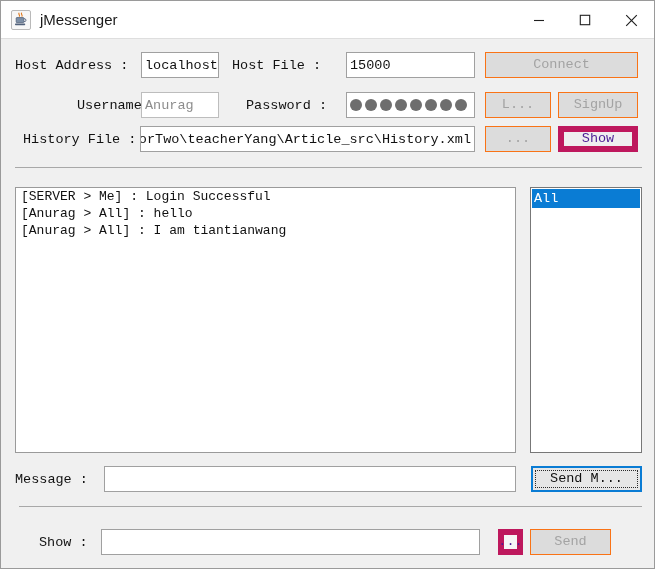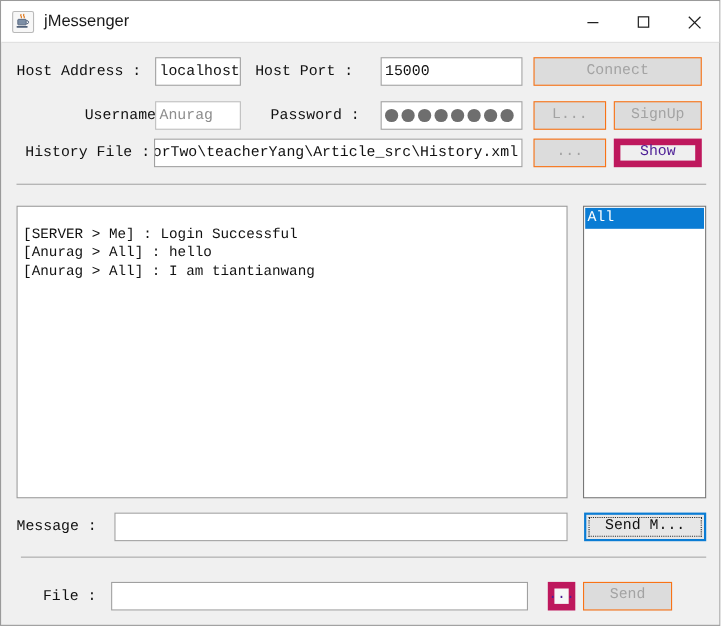--- a/index.html
+++ b/index.html
@@ -154,21 +154,21 @@
     border-radius: 50%;
     display: block;
   }
 
   
   .chatlog {
     position: absolute;
     background: #ffffff;
     border: 1px solid #9a9a9a;
     box-sizing: border-box;
-    padding: 16px 5px;
+    padding: 0 5px;
     overflow: hidden;
   }
   .chatline {
     font-family: "Liberation Mono", "DejaVu Sans Mono", monospace;
     font-size: 13px;
     color: #111111;
     line-height: 17px;
     white-space: pre;
   }
 
@@ -229,21 +229,21 @@
         <svg width="13" height="13" viewBox="0 0 13 13">
             <path d="M1.2 1.2 L11.8 11.8 M11.8 1.2 L1.2 11.8" stroke="#202020" stroke-width="1.15"></path>
           </svg>
       </div>
     </div>
   </div>
 
   <div class="lbl" style="left:14px; top:58px;">Host Address :</div>
   <div class="field" style="left:140px; top:51px; width:78px; height:26px;" title="localhost">localhost</div>
 
-  <div class="lbl" style="left:231px; top:58px;">Host Port :</div>
+  <div class="lbl" style="left:231px; top:58px;">Host File :</div>
   <div class="field" style="left:345px; top:51px; width:129px; height:26px;">15000</div>
 
   <div class="btn disabled" style="left:484px; top:51px; width:153px; height:26px;">Connect</div>
 
   <div class="lbl" style="left:76px; top:98px;">Username :</div>
   <div class="field disabled" style="left:140px; top:91px; width:78px; height:26px;">Anurag</div>
 
   <div class="lbl" style="left:245px; top:98px;">Password :</div>
   <div class="field" style="left:345px; top:91px; width:129px; height:26px;">
     <span class="pw-dots" id="pw-dots">
@@ -281,18 +281,18 @@
 
   <div class="lbl" style="left:14px; top:472px;">Message :</div>
   <div class="field" style="left:103px; top:465px; width:412px; height:26px;" title=""></div>
   <div class="btn focused" style="left:530px; top:465px; width:111px; height:26px;justify-content:center;">
     <span class="focus-inner"></span>
     <span>Send M...</span>
   </div>
 
   <div class="sep" style="left:18px; top:505px; width:623px;"></div>
 
-  <div class="lbl" style="left:38px; top:535px;">File :</div>
+  <div class="lbl" style="left:38px; top:535px;">Show :</div>
   <div class="field" style="left:100px; top:528px; width:379px; height:26px;" title=""></div>
   <div class="btn enabled" style="left:497px; top:528px; width:25px; height:26px; background:#f6f6f6;">...</div>
   <div class="btn disabled" style="left:529px; top:528px; width:81px; height:26px;">Send</div>
 
 </div>
 
 </body></html>

